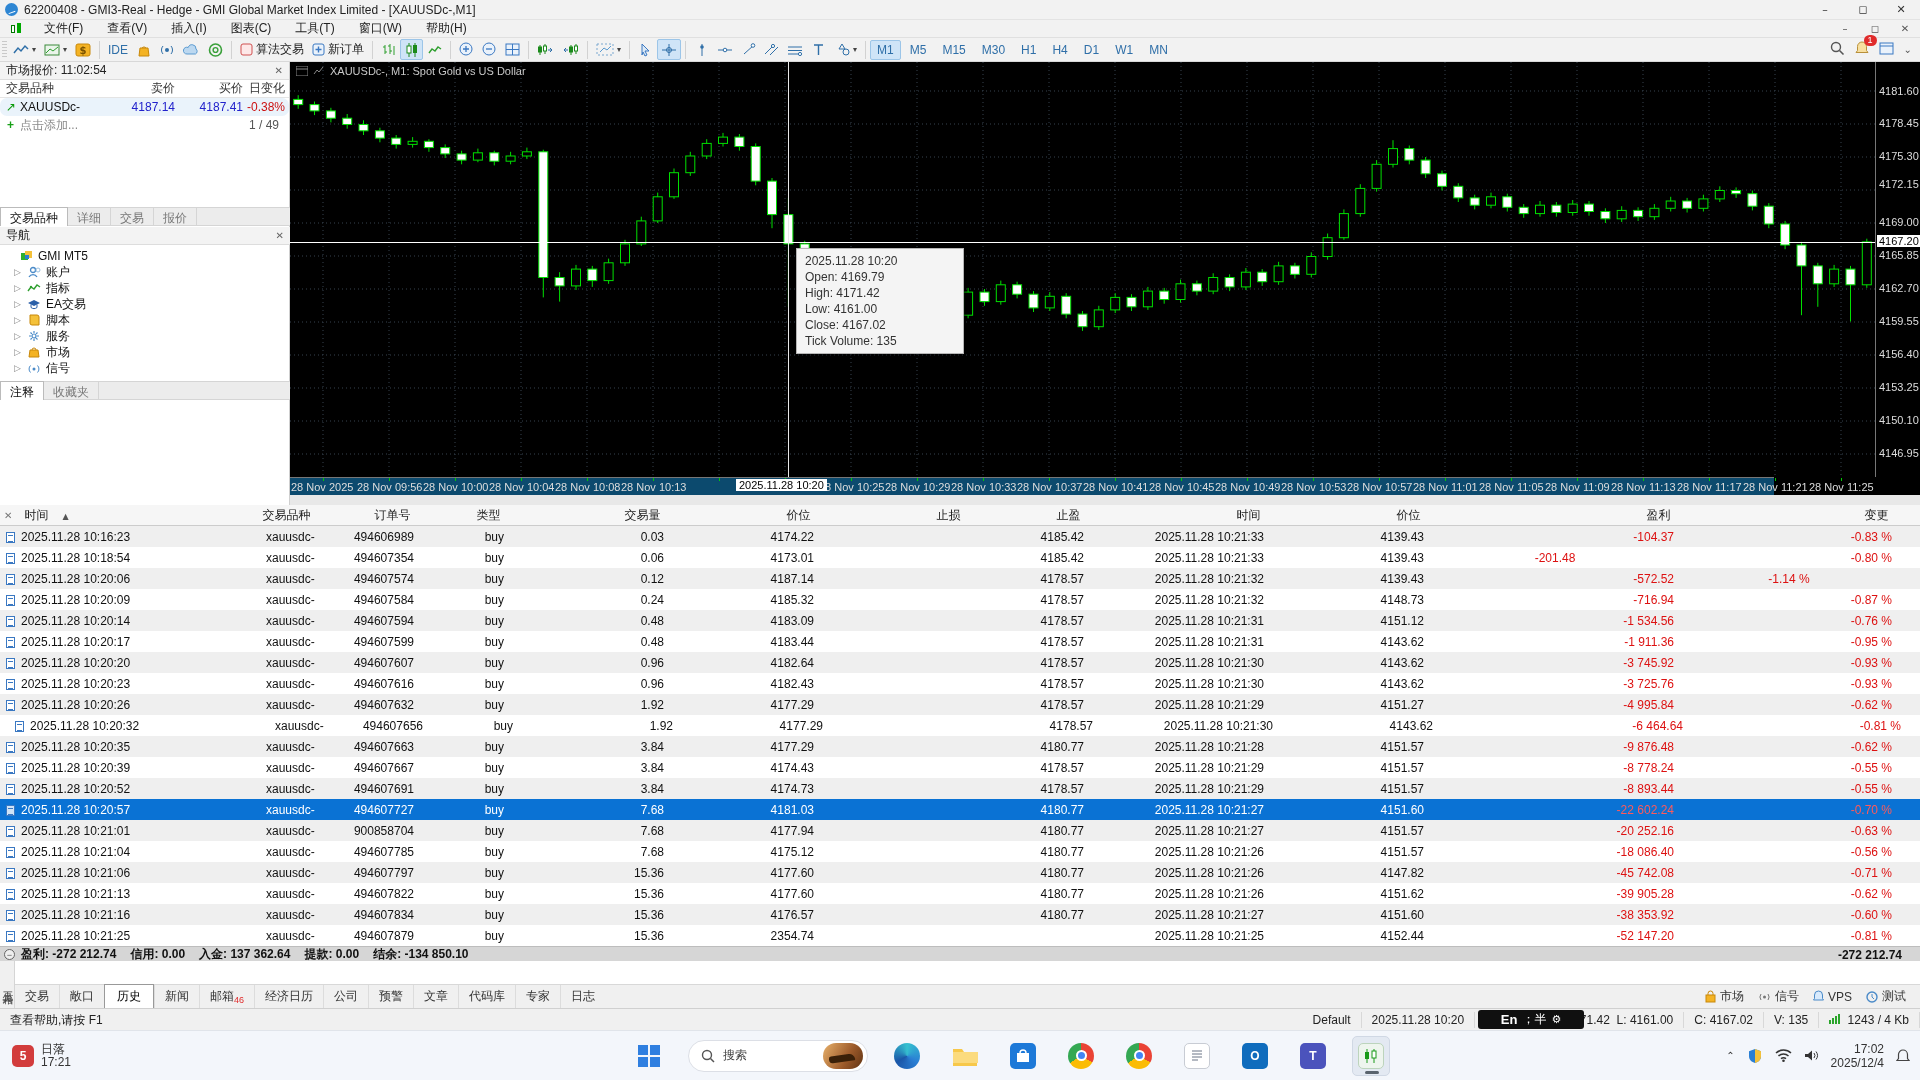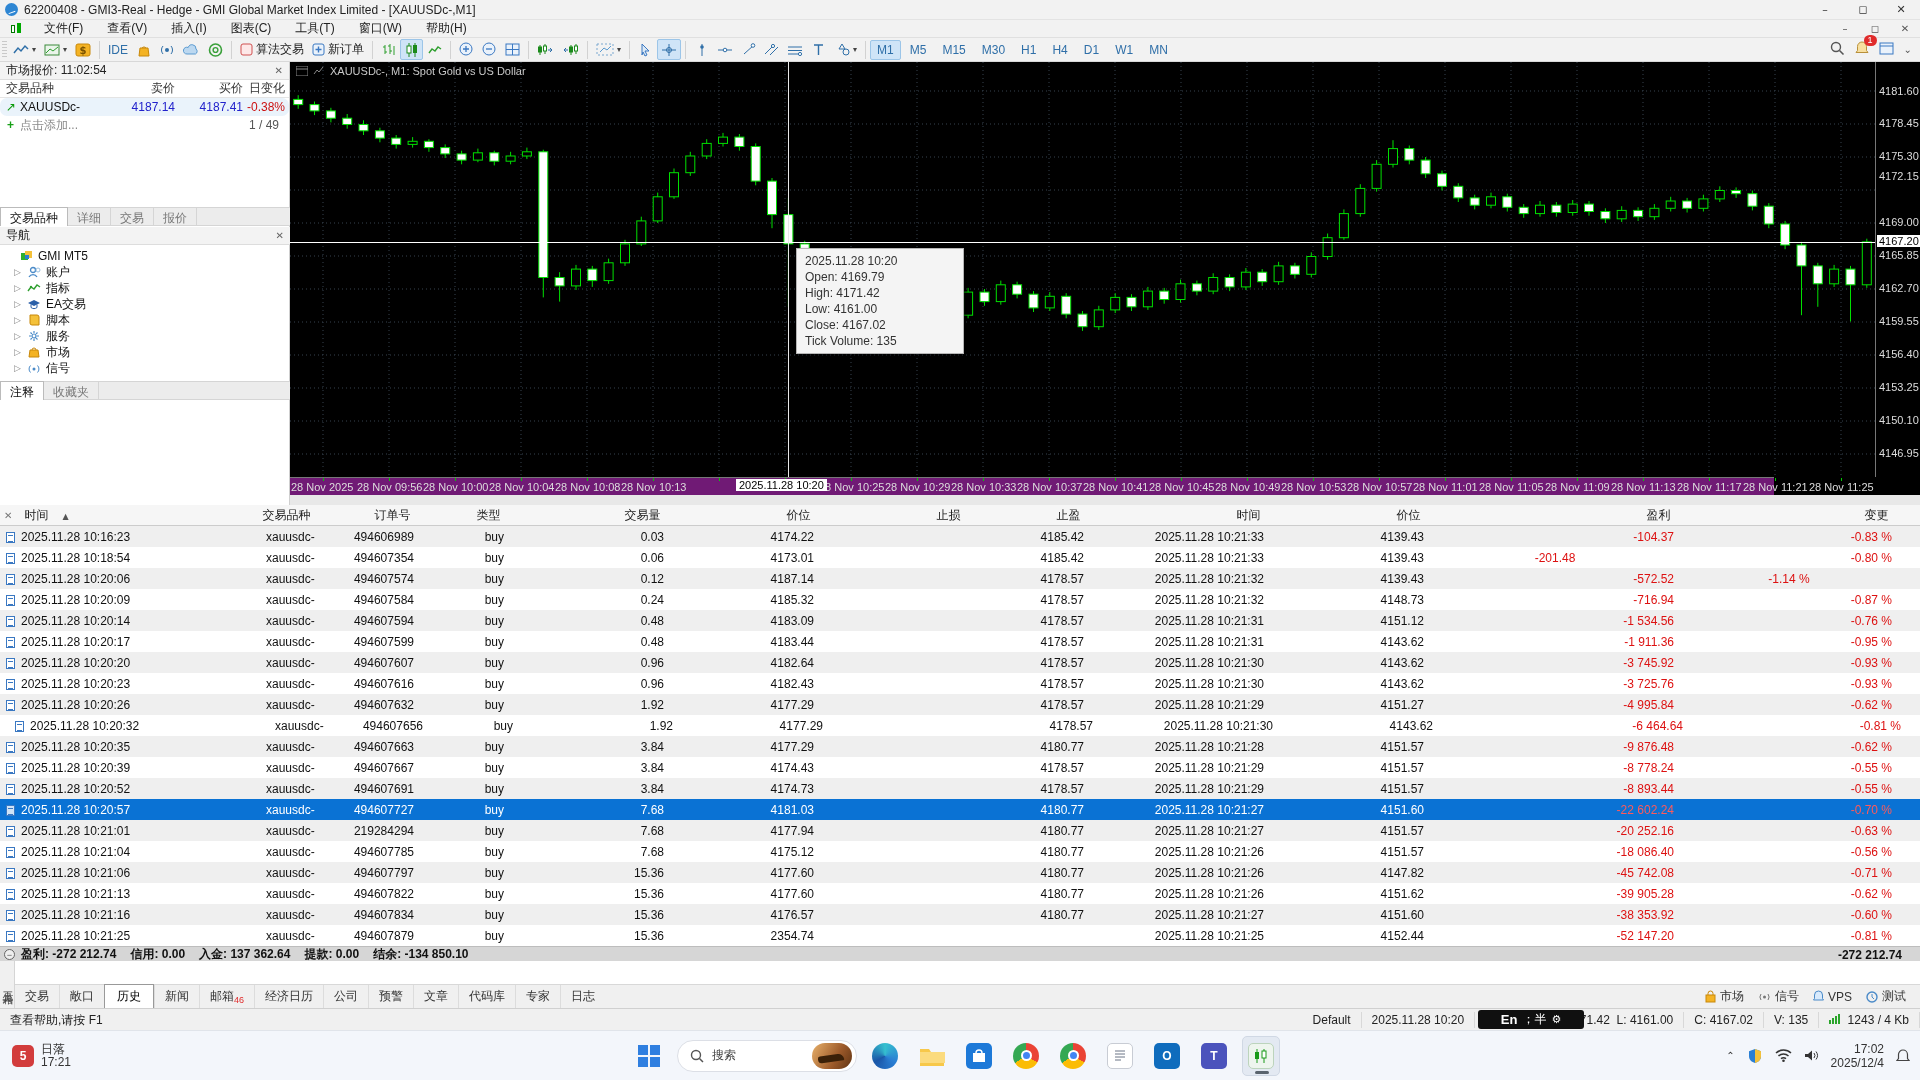--- a/index.html
+++ b/index.html
@@ -66,21 +66,21 @@
   .tree-row .exp { width:12px; color:#888; font-size:9px; font-family:"DejaVu Sans",sans-serif;}
   .tree-row .ticon { width:16px; height:12px; margin-right:4px; display:flex; align-items:center; justify-content:center;}
 
   
   #chartpane { top:62px; left:290px; width:1630px; height:433px; background:#000; }
   #chart-title { position:absolute; left:6px; top:3px; color:#c8c8c8; font-size:11px; display:flex; gap:5px; align-items:center; z-index:5;}
   #plot { position:absolute; left:0; top:0; }
   #price-axis { position:absolute; left:1585px; top:0; width:45px; height:415px; background:#000; border-left:1px solid #777; }
   .pa-lbl { position:absolute; left:3px; color:#ddd; font-size:11px; font-family:"Liberation Sans",sans-serif; }
   .pa-bid { position:absolute; left:1px; background:#fff; color:#000; padding:0 2px; font-size:11px; z-index:4;}
-  #time-axis { position:absolute; left:0; top:415px; width:1484px; height:18px; background:#701a75; border-top:1px solid #777; }
+  #time-axis { position:absolute; left:0; top:415px; width:1484px; height:18px; background:#0c4a6e; border-top:1px solid #777; }
   .ta-lbl { position:absolute; top:3px; color:#ddd; font-size:11px; white-space:nowrap; }
   .ta-tick { position:absolute; top:0; width:1px; height:3px; background:#0c0; }
   #crosshair-v { position:absolute; top:0; width:1px; height:415px; background:#e8e8e8; z-index:3;}
   #bid-line { position:absolute; left:0; width:1585px; height:1px; background:#fff; z-index:2;}
   #cross-timebox { position:absolute; top:417px; background:#fff; color:#000; font-size:11px; padding:0 3px; z-index:4; white-space:nowrap;}
   #chart-tooltip { position:absolute; width:168px; background:#f4f4f4; border:1px solid #b5b5b5; box-shadow:2px 2px 4px rgba(0,0,0,.5); padding:4px 8px; color:#333; z-index:6; line-height:16px; font-size:12px;}
 
   
   #history { top:505px; left:0; width:1920px; background:#fff; }
   #h-header { display:flex; height:21px; border-bottom:1px solid #ccc; background:#f6f6f6; color:#222; align-items:center; }
@@ -117,21 +117,21 @@
   #ime-box { position:absolute; left:1478px; top:1010px; width:106px; height:19px; background:#101010; border-radius:3px; color:#fff; display:flex; align-items:center; justify-content:center; gap:5px; z-index:9;}
   #ime-box .en { font-weight:bold; font-size:13px; }
   .sigbars { display:inline-flex; align-items:flex-end; gap:1px; margin-right:4px;}
   .sigbars i{ width:2px; background:#2aa52a; display:block;}
 
   
   #taskbar { top:1030px; left:0; width:1920px; height:50px; background:#f3f6fb; border-top:1px solid #e0e4ea; display:flex; align-items:center; }
   #weather { display:flex; align-items:center; gap:7px; padding-left:12px; width:150px; }
   #weather .wbadge { width:22px; height:22px; background:#d23c3c; color:#fff; border-radius:5px; display:flex; align-items:center; justify-content:center; font-weight:bold;}
   #weather .wtxt { line-height:13px; color:#333; font-size:12px;}
-  #task-center { display:flex; align-items:center; gap:9px; margin-left:480px; }
+  #task-center { display:flex; align-items:center; gap:20px; margin-left:480px; }
   .tk-ic { width:26px; height:26px; border-radius:5px; display:flex; align-items:center; justify-content:center; font-weight:bold; color:#fff; }
   .tk-slot { width:38px; height:40px; display:flex; align-items:center; justify-content:center; border-radius:5px; position:relative;}
   .tk-slot.active { background:#e3e9f2; border:1px solid #d0d8e4;}
   .tk-slot.active::after { content:""; position:absolute; bottom:1px; left:12px; width:14px; height:3px; border-radius:2px; background:#5a646e;}
   #search-pill { width:180px; height:32px; background:#fff; border:1px solid #dcdfe6; border-radius:16px; display:flex; align-items:center; padding:0 4px 0 12px; gap:8px; color:#444;}
   #search-pill .dog { margin-left:auto; width:40px; height:26px; border-radius:13px; background:linear-gradient(120deg,#e8b06a,#9c5a2a 60%,#5f3313); position:relative; overflow:hidden;}
   #search-pill .dog::after{ content:""; position:absolute; left:6px; top:12px; width:26px; height:7px; background:#3a2008; border-radius:4px 10px 2px 6px; transform:rotate(-8deg);}
   #tray { margin-left:auto; display:flex; align-items:center; gap:12px; padding-right:10px; color:#333;}
   #tray .clock { text-align:right; line-height:14px; font-size:12px;}
   .winlogo { display:grid; grid-template-columns:10px 10px; grid-gap:2px; }
@@ -756,21 +756,21 @@
         <rect x="1556" y="207.1" width="9" height="15.700000000000017" fill="#fff" stroke="#00e000"></rect>
         <line x1="1576.8" y1="176.7" x2="1576.8" y2="225.9" stroke="#00e000"></line>
         <rect x="1572.3" y="179.9" width="9" height="42.900000000000006" fill="#000" stroke="#00e000"></rect>
       </svg>
     <div id="bid-line" style="top: 180px;"></div>
     <div id="crosshair-v" style="left: 498px;"></div>
     <div id="price-axis">
         <div class="pa-lbl" style="top: 23px;">4181.60</div>
         <div class="pa-lbl" style="top: 55px;">4178.45</div>
         <div class="pa-lbl" style="top: 88px;">4175.30</div>
-        <div class="pa-lbl" style="top: 108px;">4172.15</div>
+        <div class="pa-lbl" style="top: 116px;">4172.15</div>
         <div class="pa-lbl" style="top: 154px;">4169.00</div>
         <div class="pa-lbl" style="top: 187px;">4165.85</div>
         <div class="pa-lbl" style="top: 220px;">4162.70</div>
         <div class="pa-lbl" style="top: 253px;">4159.55</div>
         <div class="pa-lbl" style="top: 286px;">4156.40</div>
         <div class="pa-lbl" style="top: 319px;">4153.25</div>
         <div class="pa-lbl" style="top: 352px;">4150.10</div>
         <div class="pa-lbl" style="top: 385px;">4146.95</div>
         <div class="pa-bid" style="top: 173px;">4167.20</div>
       </div>
@@ -1043,21 +1043,21 @@
           <span class="hc" style="width: 150px;"></span>
           <span class="hc" style="width: 120px;">4180.77</span>
           <span class="hc" style="width: 180px;">2025.11.28 10:21:27</span>
           <span class="hc" style="width: 160px;">4151.60</span>
           <span class="hc red" style="width: 250px;">-22 602.24</span>
           <span class="hc red" style="width: 218px;">-0.70 %</span>
         </div>
         <div class="h-row">
           <span class="hc left" style="width: 260px;"><span class="doc-ic"></span>2025.11.28 10:21:01</span>
           <span class="hc" style="width: 55px;">xauusdc-</span>
-          <span class="hc" style="width: 105px;">219284294</span>
+          <span class="hc" style="width: 105px;">900858704</span>
           <span class="hc" style="width: 90px;">buy</span>
           <span class="hc" style="width: 160px;">7.68</span>
           <span class="hc" style="width: 150px;">4177.94</span>
           <span class="hc" style="width: 150px;"></span>
           <span class="hc" style="width: 120px;">4180.77</span>
           <span class="hc" style="width: 180px;">2025.11.28 10:21:27</span>
           <span class="hc" style="width: 160px;">4151.57</span>
           <span class="hc red" style="width: 250px;">-20 252.16</span>
           <span class="hc red" style="width: 218px;">-0.63 %</span>
         </div>

